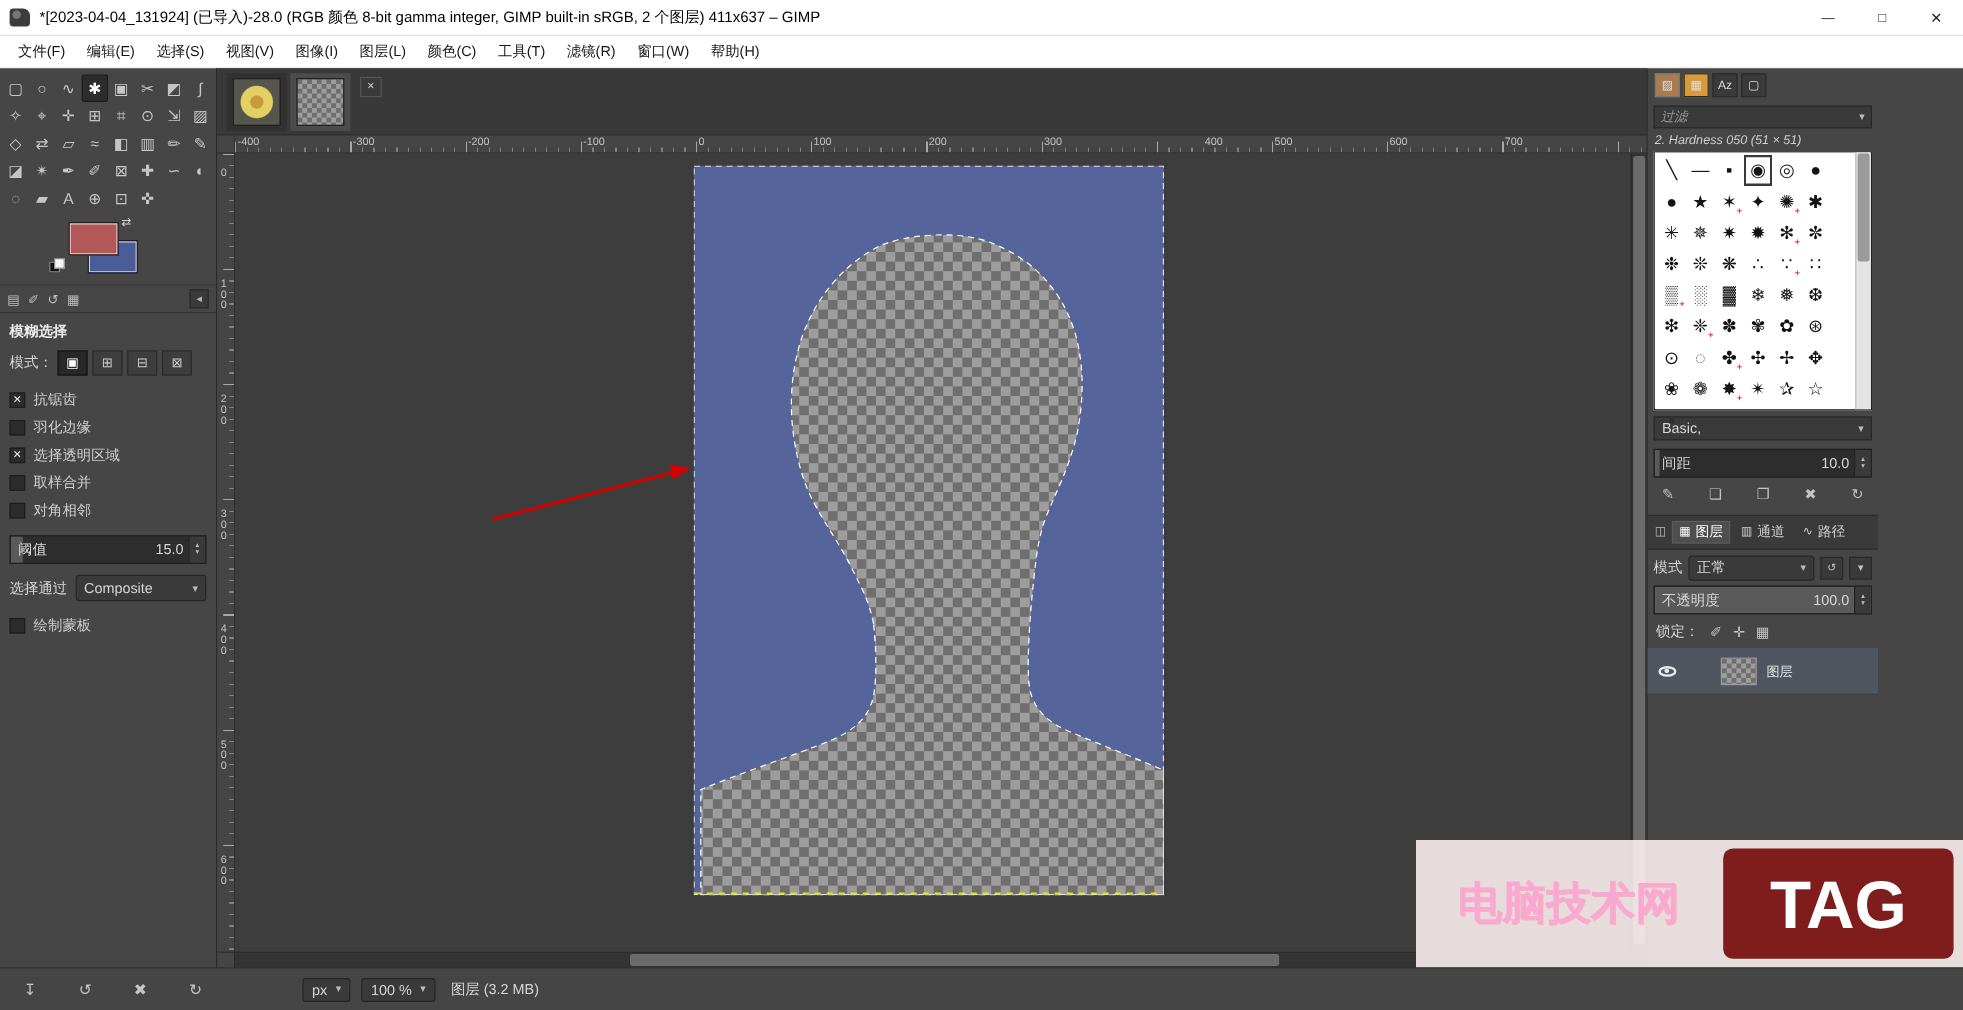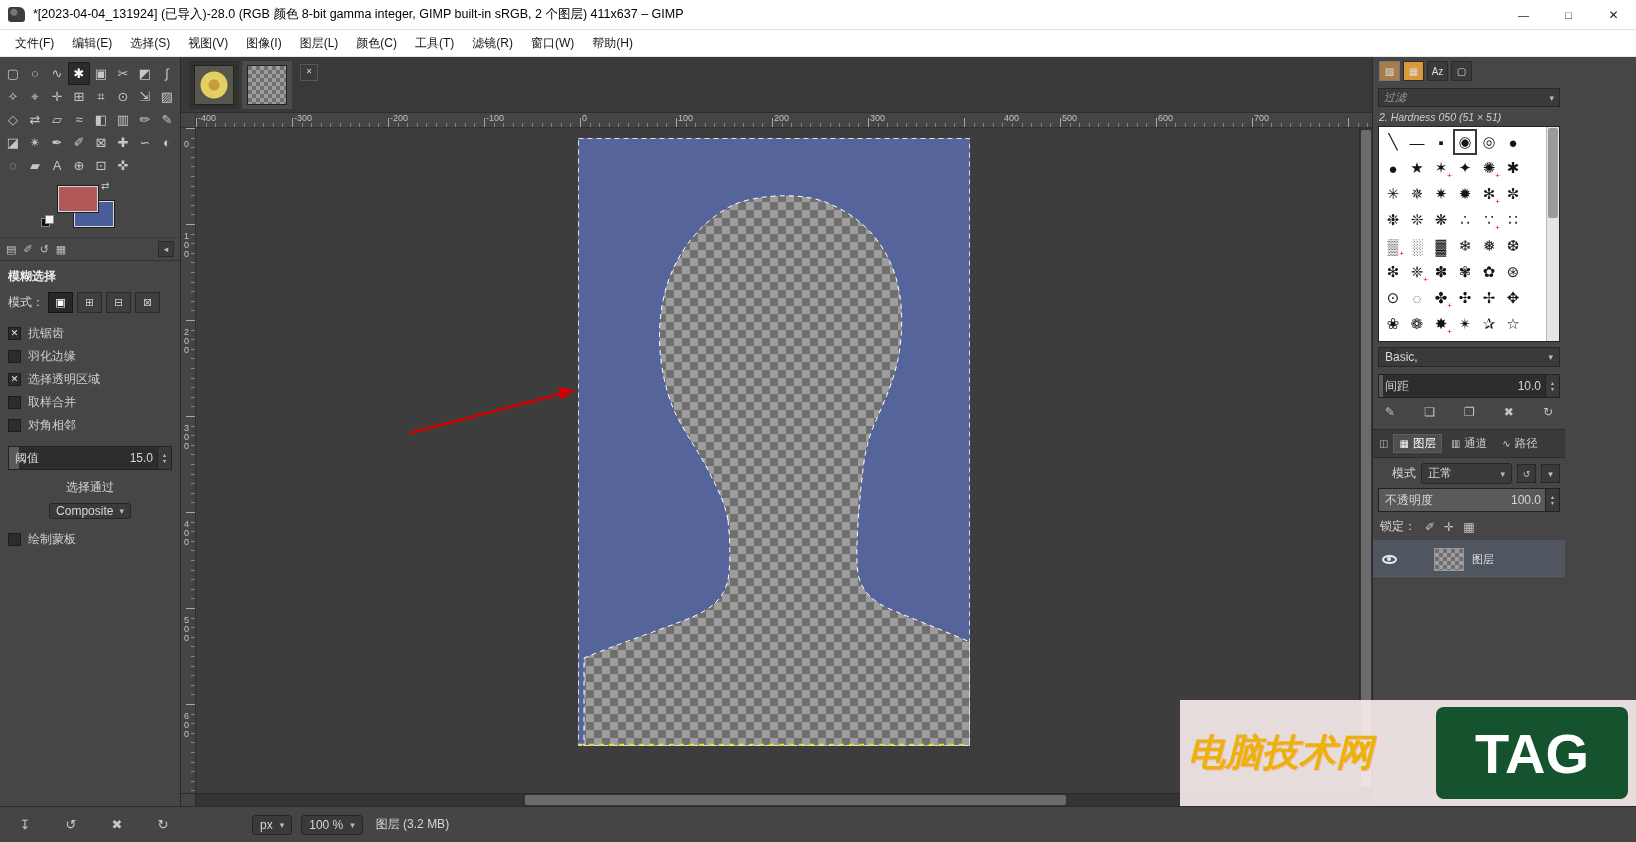--- a/index.html
+++ b/index.html
@@ -48,21 +48,21 @@
   .check-row{display:flex;align-items:center;gap:7px;height:23px;}
   .cb{width:13px;height:13px;box-sizing:border-box;background:#2c2c2c;border:1px solid #1d1d1d;color:#ececec;font-size:9px;line-height:11px;text-align:center;flex:0 0 auto;}
   .cb-label{color:#cfcfcf;}
 
   .spin-slider{position:relative;height:22px;background:#2d2d2d;border:1px solid #222;display:flex;align-items:center;padding:0 18px 0 6px;overflow:hidden;margin:9px 0 4px 0;}
   .spin-slider .fill{position:absolute;left:0;top:0;bottom:0;background:#5a5a5a;}
   .sl-label,.sl-value{position:relative;z-index:1;}
   .sl-value{margin-left:auto;}
   .spin{position:absolute;right:0;top:0;bottom:0;width:13px;background:#3a3a3a;border-left:1px solid #242424;display:flex;flex-direction:column;align-items:center;justify-content:center;font-size:6px;line-height:6px;color:#bdbdbd;z-index:2;}
 
-  .selectby-row{display:flex;align-items:center;gap:7px;margin:9px 0;flex-direction:column;}
+  .selectby-row{display:flex;align-items:center;gap:7px;margin:9px 0;}
   .combo{display:flex;align-items:center;background:#3a3a3a;border:1px solid #262626;border-radius:3px;height:20px;padding:0 6px;gap:6px;}
   .combo .caret{margin-left:auto;font-size:9px;color:#bbb;}
   .selectby-row .combo{flex:1;}
 
   
   .doc-tabs{height:56px;background:#393939;display:flex;align-items:flex-start;padding:4px 0 0 8px;gap:3px;border-bottom:1px solid #2e2e2e;box-sizing:border-box;}
   .doc-tab{width:50px;height:48px;background:#313131;display:flex;align-items:center;justify-content:center;}
   .doc-tab.active{background:#4c4c4c;}
   .doc-thumb{width:38px;height:38px;border:1px solid #222;}
   .flower-thumb{background:radial-gradient(circle at 50% 50%,#c79b3b 0 5px,#e4cf63 6px 13px,#56564d 14px);}
@@ -109,21 +109,21 @@
   .group-combo .caret{margin-left:auto;font-size:9px;color:#bbb;}
   .rp-slider{margin:2px 5px 2px 5px;}
   .brush-actions{display:flex;justify-content:space-between;padding:5px 12px 4px 12px;}
   .act-icon{font-size:12px;color:#c4c4c4;}
 
   .layer-tabs{display:flex;align-items:center;gap:3px;height:23px;margin-top:6px;padding:2px 4px;background:#3a3a3a;border-top:1px solid #2c2c2c;border-bottom:1px solid #2c2c2c;}
   .ltab-pre{font-size:10px;color:#bbb;padding:0 2px;}
   .ltab{display:flex;align-items:center;gap:4px;padding:2px 6px;font-size:11.5px;color:#cfcfcf;background:#3a3a3a;}
   .ltab.active{background:#4f4f4f;box-shadow:inset 0 0 0 1px #5d5d5d;color:#fff;}
   .ltab .tglyph{font-size:10px;}
-  .mode-row2{display:flex;align-items:center;gap:5px;padding:5px 5px 2px 19px;}
+  .mode-row2{display:flex;align-items:center;gap:5px;padding:5px 5px 2px 5px;}
   .mode-row2 .combo{flex:1;height:19px;}
   .sq-btn{width:17px;height:17px;background:#3a3a3a;border:1px solid #282828;display:flex;align-items:center;justify-content:center;font-size:9px;color:#c4c4c4;}
   .lock-row{display:flex;align-items:center;gap:9px;padding:4px 7px;}
   .lock-icon{font-size:12px;color:#c4c4c4;}
   .layer-list{margin-top:1px;}
   .layer-row{height:38px;display:flex;align-items:center;gap:8px;padding:0 5px;border-bottom:1px solid #3c3c3c;}
   .layer-row.selected{background:#50565f;}
   .eye-cell{width:22px;display:flex;align-items:center;justify-content:center;}
   .eye{display:inline-block;width:15px;height:9px;border:2px solid #eaeaea;border-radius:50%;position:relative;box-sizing:border-box;}
   .eye:after{content:"";position:absolute;left:50%;top:50%;transform:translate(-50%,-50%);width:4px;height:4px;border-radius:50%;background:#eaeaea;}
@@ -134,24 +134,24 @@
   
   .statusbar{height:36px;background:#454545;border-top:1px solid #2b2b2b;display:flex;align-items:center;gap:9px;padding:0 12px;box-sizing:border-box;}
   .st-icon{font-size:13px;color:#c6c6c6;width:26px;text-align:center;}
   .st-gap{width:58px;}
   .mini-combo{display:flex;align-items:center;gap:7px;background:#3a3a3a;border:1px solid #262626;border-radius:3px;padding:2px 7px;}
   .mini-combo .caret{font-size:9px;color:#bbb;}
   .st-msg{margin-left:4px;color:#d6d6d6;}
 
   
   .watermark{position:absolute;right:0;bottom:36px;width:456px;height:106px;background:rgba(255,243,243,0.88);display:flex;align-items:center;padding:0 8px;box-sizing:border-box;gap:10px;z-index:50;}
-  .wm-text{flex:1;text-align:left;color:#eab308;font-style:italic;}
+  .wm-text{flex:1;text-align:center;color:#f9a8d4;}
   .wm-line1{font-size:37px;font-weight:bold;line-height:1.15;text-shadow:1px 1px 0 #f8b2b2;}
   .wm-line2{font-size:25px;font-weight:bold;}
-  .wm-badge{width:192px;height:92px;background:#14532d;color:#fff;font-weight:bold;font-size:56px;display:flex;align-items:center;justify-content:center;border-radius:8px;flex:0 0 auto;}
+  .wm-badge{width:192px;height:92px;background:#7f1d1d;color:#fff;font-weight:bold;font-size:56px;display:flex;align-items:center;justify-content:center;border-radius:8px;flex:0 0 auto;}
 </style>
 </head>
 <body>
 
 <div class="app">
 
   <div class="titlebar">
     <span class="app-logo"></span>
     <span class="win-title">*[2023-04-04_131924] (已导入)-28.0 (RGB 颜色 8-bit gamma integer, GIMP built-in sRGB, 2 个图层) 411x637 – GIMP</span>
     <span class="win-controls">

